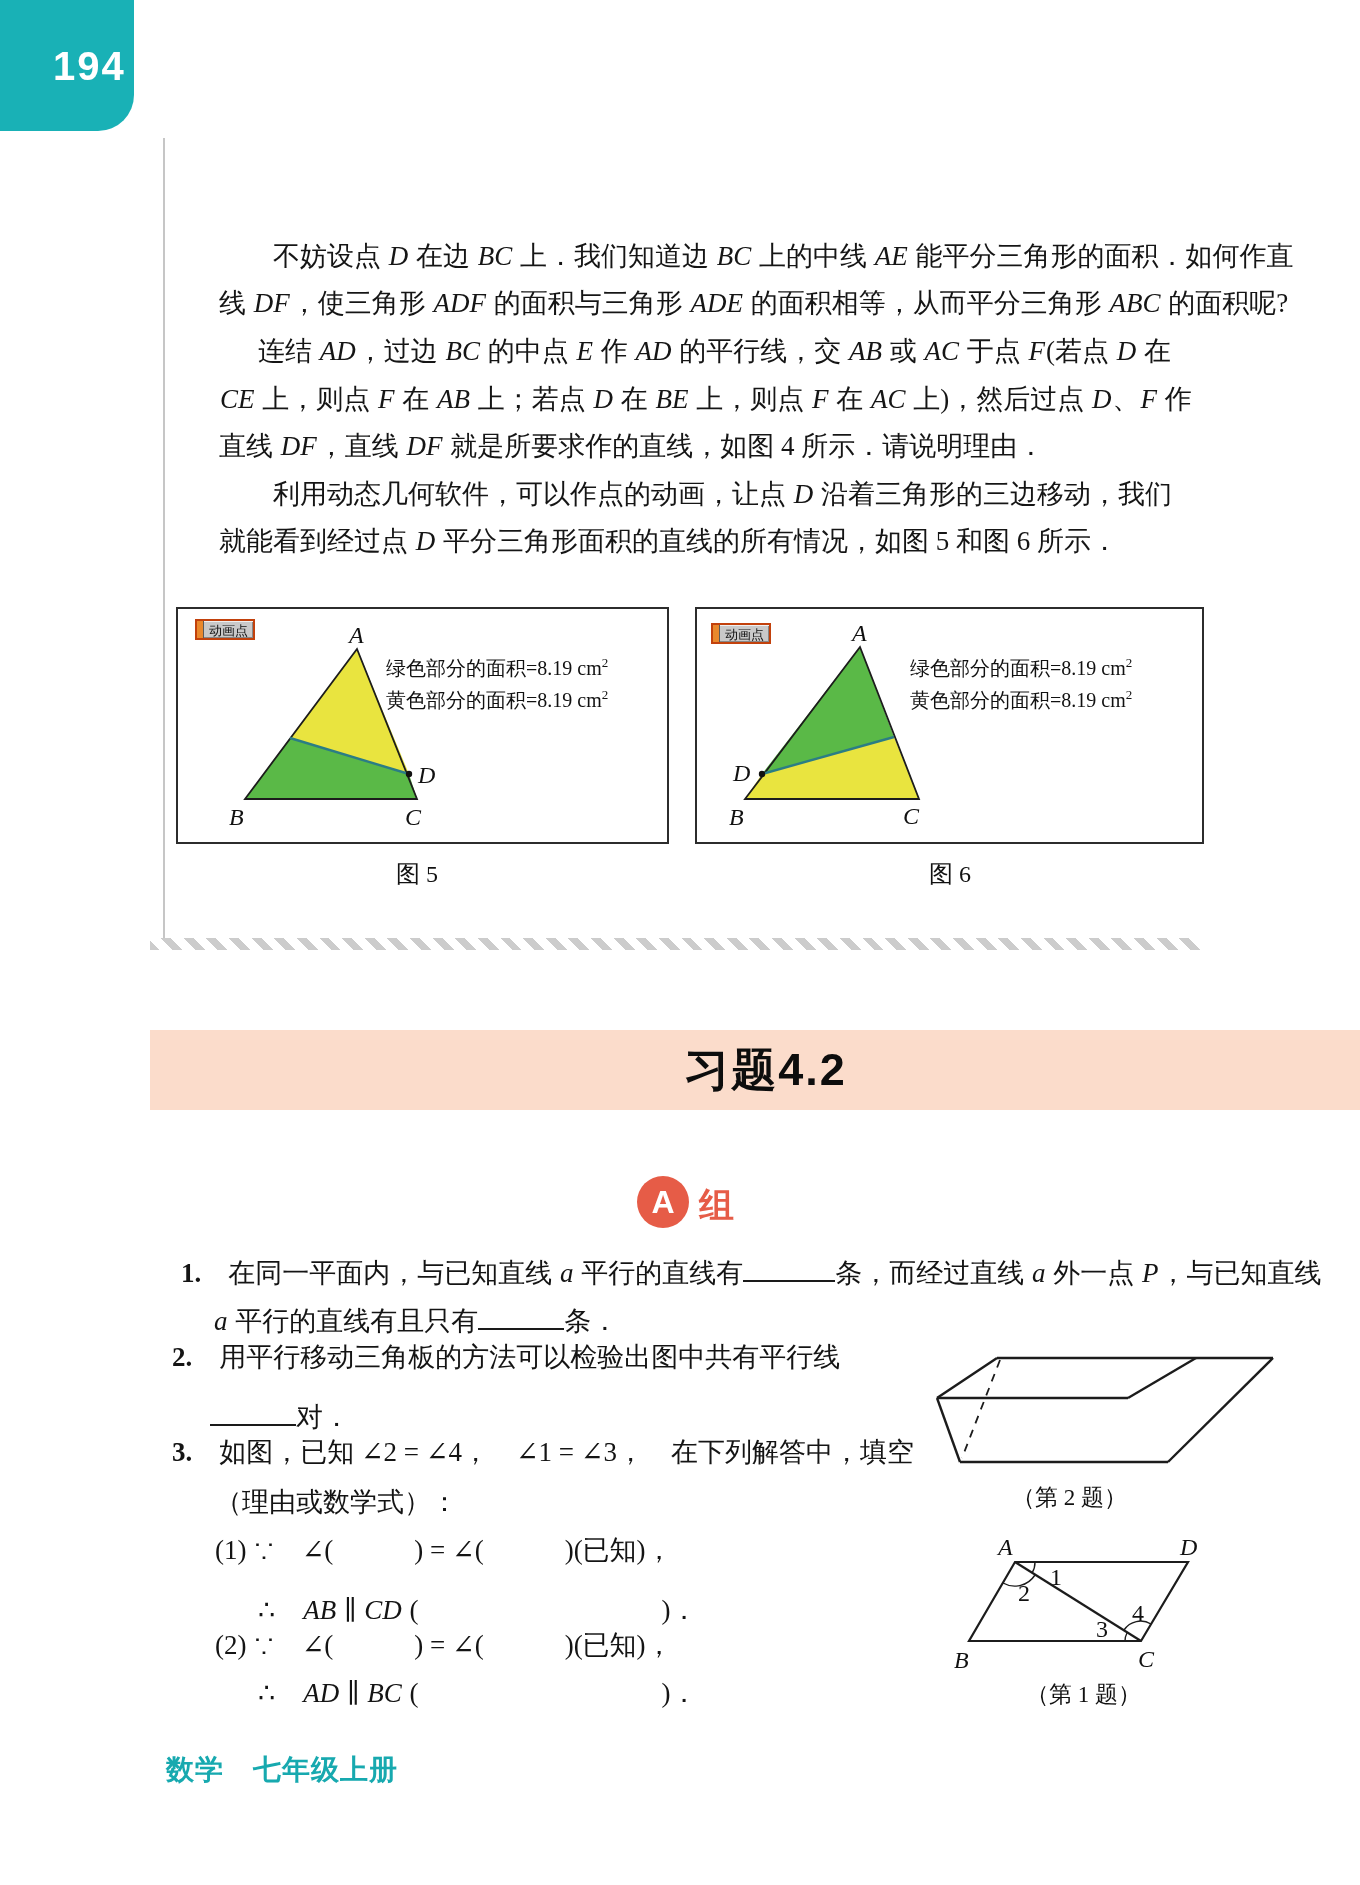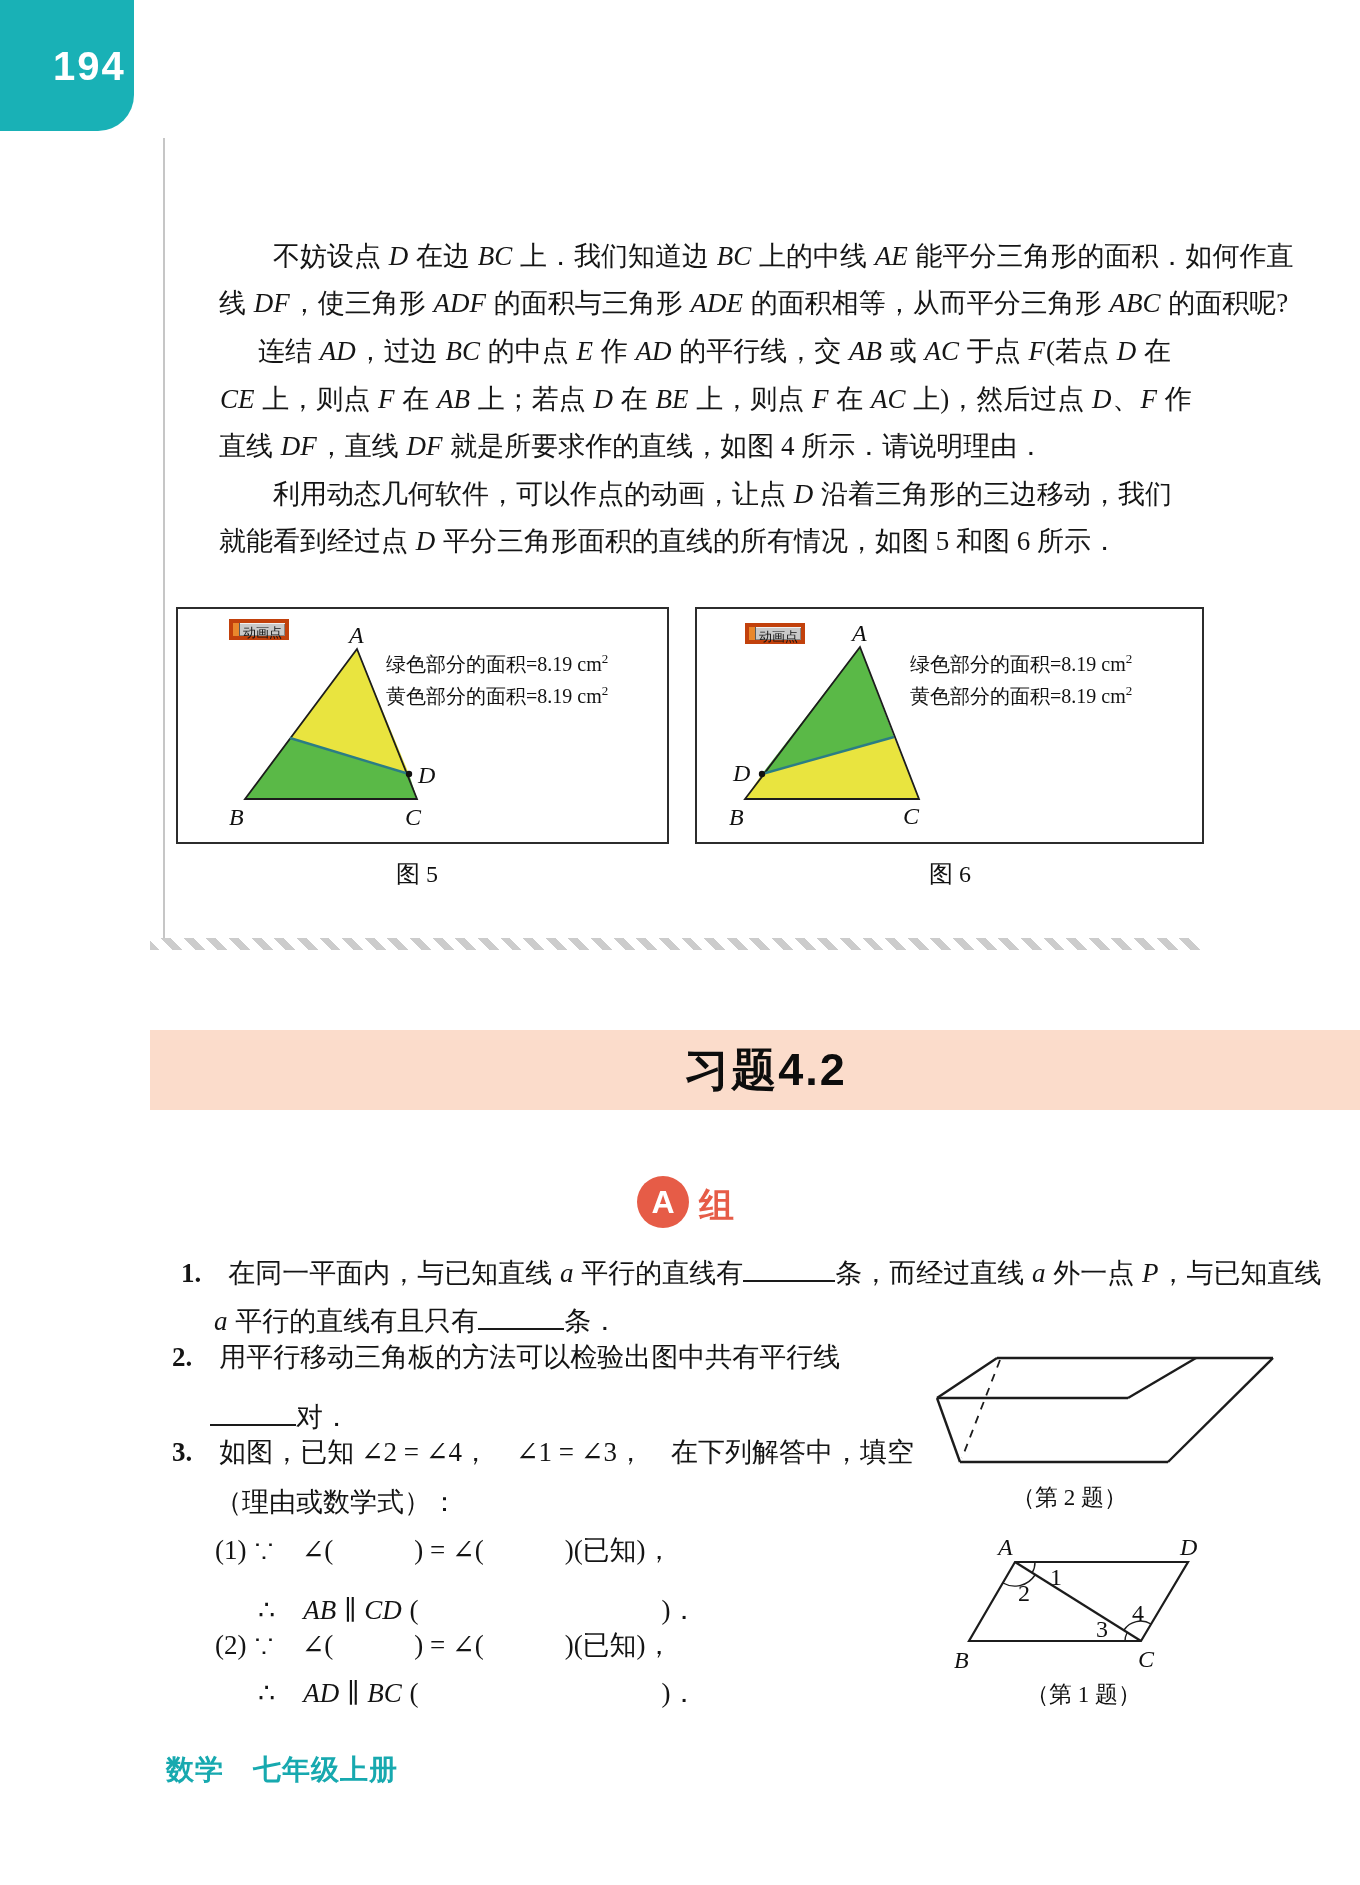--- a/index.html
+++ b/index.html
@@ -33,28 +33,28 @@
   .rline{
     position:absolute;
     font-size:27px;line-height:30px;white-space:nowrap;color:#151515;
     font-family:"Liberation Serif","DejaVu Serif",serif;
   }
   .rline i{font-style:italic;padding:0 1px;}
 
   
   .figbox{position:absolute;border:2px solid #2c2c2c;background:#ffffff;}
   .anim-btn{
-    position:absolute;width:60px;height:21px;background:#c9c9c9;border:4px solid #c2410c;
+    position:absolute;width:60px;height:21px;background:#c9c9c9;border:2px solid #c2410c;
     box-shadow:inset 1px 1px 0 #f0f0f0, inset -1px -1px 0 #878787;
-    display:flex;align-items:stretch;box-sizing:border-box;margin-left:34px;
+    display:flex;align-items:stretch;box-sizing:border-box;
   }
   .anim-btn .tab{width:6px;background:#e9882c;border-right:1px solid #5a5a5a;}
   .anim-btn .lbl{flex:1;text-align:center;font:13px/19px "Liberation Sans","DejaVu Sans",sans-serif;color:#111;}
   .arealbl{
-    position:absolute;font-size:20px;line-height:33px;white-space:nowrap;color:#111;
+    position:absolute;font-size:20px;line-height:41px;white-space:nowrap;color:#111;
     font-family:"Liberation Serif","DejaVu Serif",serif;
   }
   .arealbl sup{font-size:13px;}
   .figcap{position:absolute;font-size:24px;color:#111;white-space:nowrap;}
   svg text.vlbl{font:italic 24px "Liberation Serif","DejaVu Serif",serif;fill:#111;}
   svg text.albl{font:24px "Liberation Serif","DejaVu Serif",serif;fill:#111;}
 
   
   .banner{
     position:absolute;left:150px;top:1030px;width:1231px;height:80px;background:#fbdccb;

